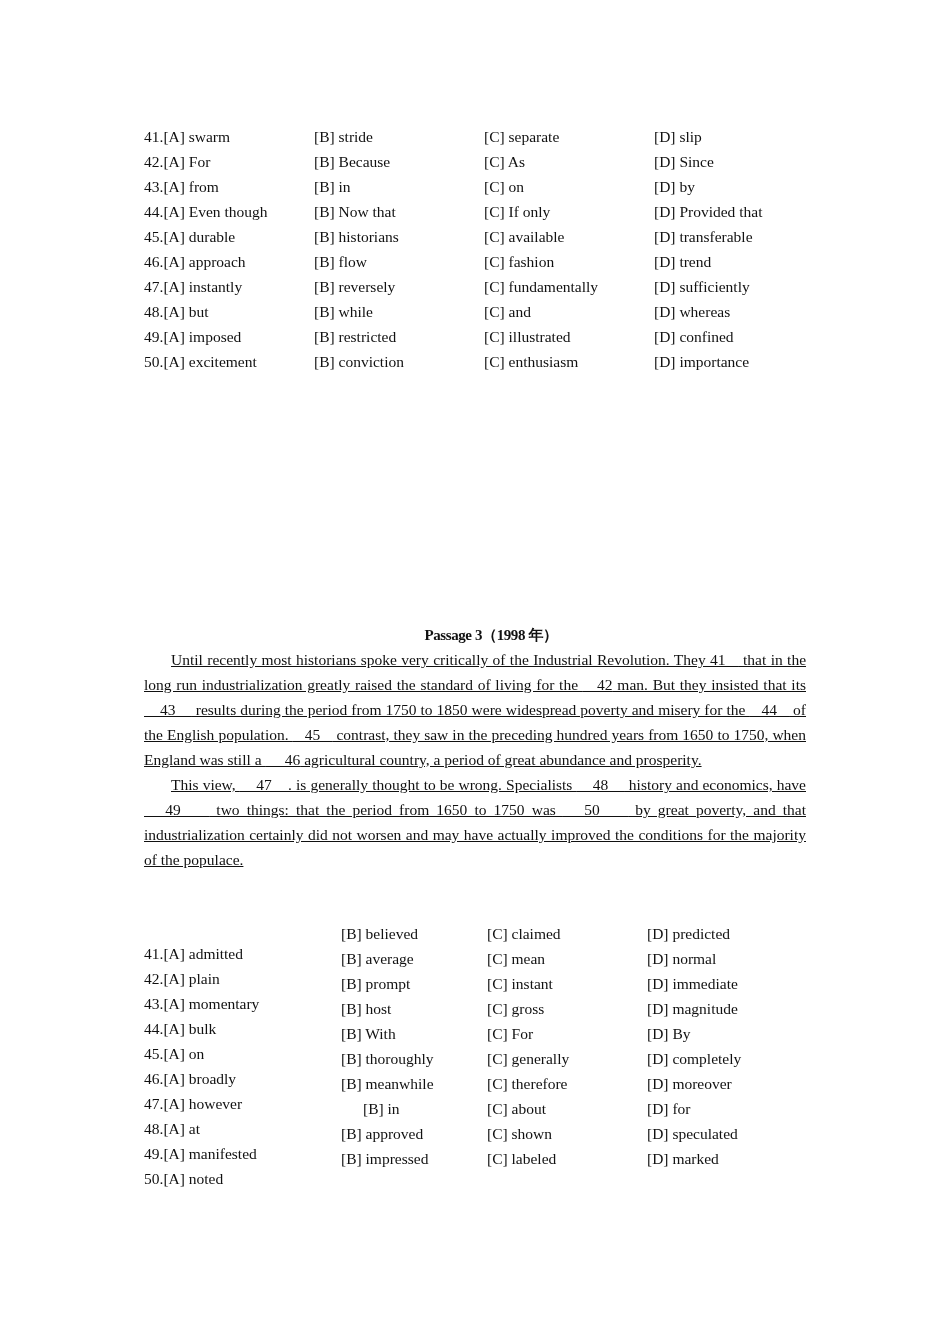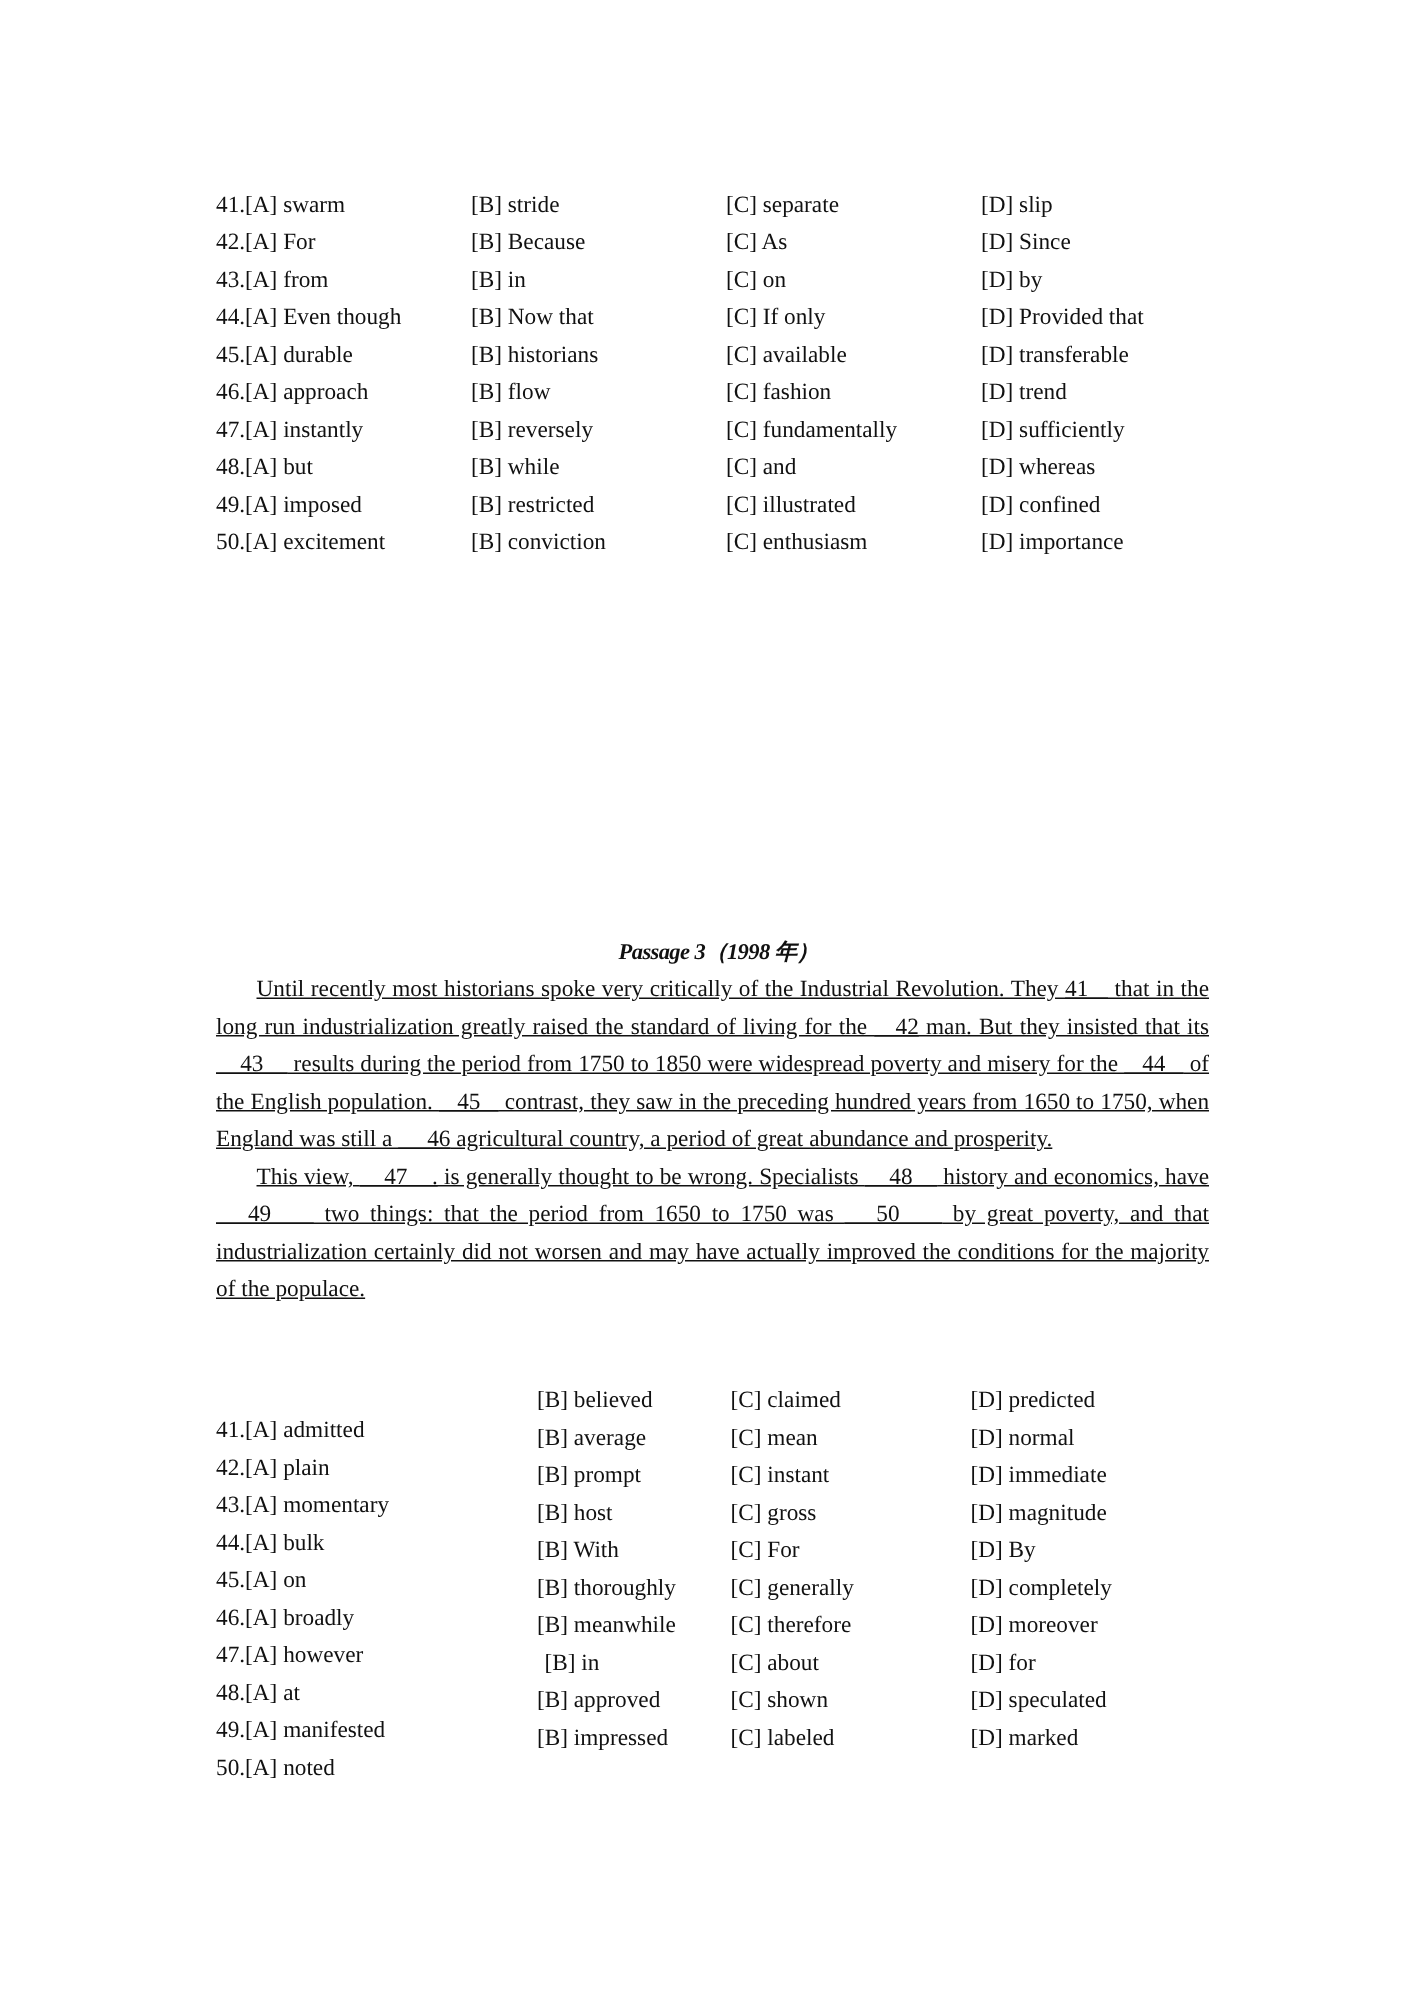--- a/index.html
+++ b/index.html
@@ -31,36 +31,35 @@
       top: 0;
     }
     #table1 { top: 124px; }
     #table1 .col-a { left: 0; }
     #table1 .col-b { left: 170px; }
     #table1 .col-c { left: 340px; }
     #table1 .col-d { left: 510px; }
 
     #table2 { top: 921px; }
     #table2 .col-a { left: 0; margin-top: 20px; }
-    #table2 .col-b { left: 214px; }
+    #table2 .col-b { left: 197px; }
     #table2 .col-c { left: 343px; }
     #table2 .col-d { left: 503px; }
     #table2 .opt-row.indent-b .col-b { left: 219px; }
 
     .passage-title {
       position: absolute;
       top: 624px;
-      left: 148px;
+      left: 160px;
       width: 662px;
       text-align: center;
       font-weight: bold;
       font-size: 15px;
       line-height: 22px;
       letter-spacing: -0.4px;
-      font-style: italic;
     }
     .passage {
       position: absolute;
       top: 647px;
       left: 144px;
       width: 662px;
       line-height: 25px;
       text-align: justify;
       font-size: 15.5px;
       text-decoration: underline;

